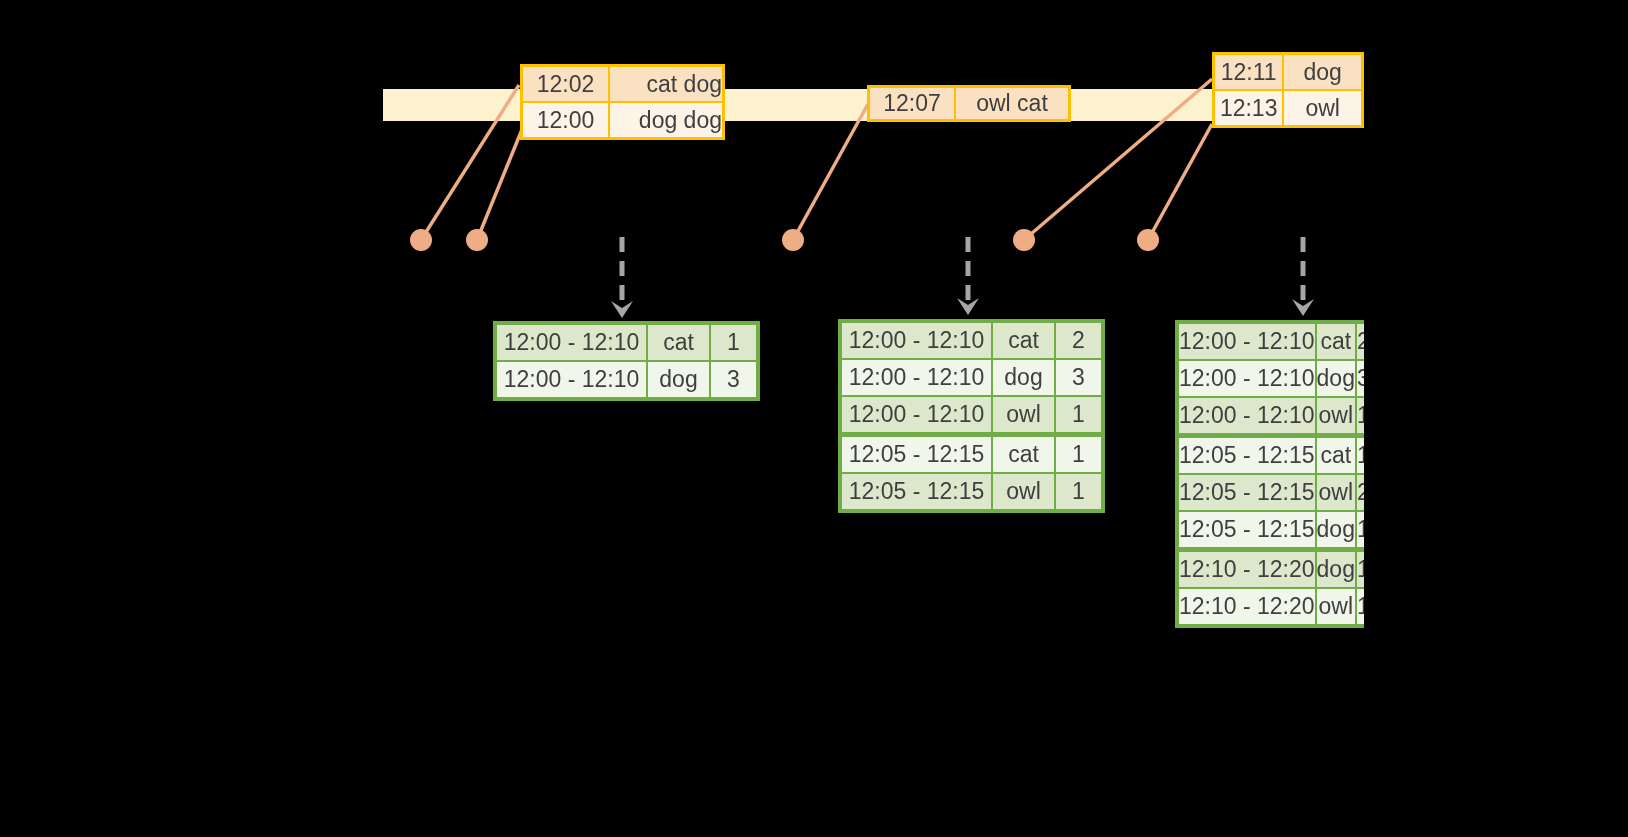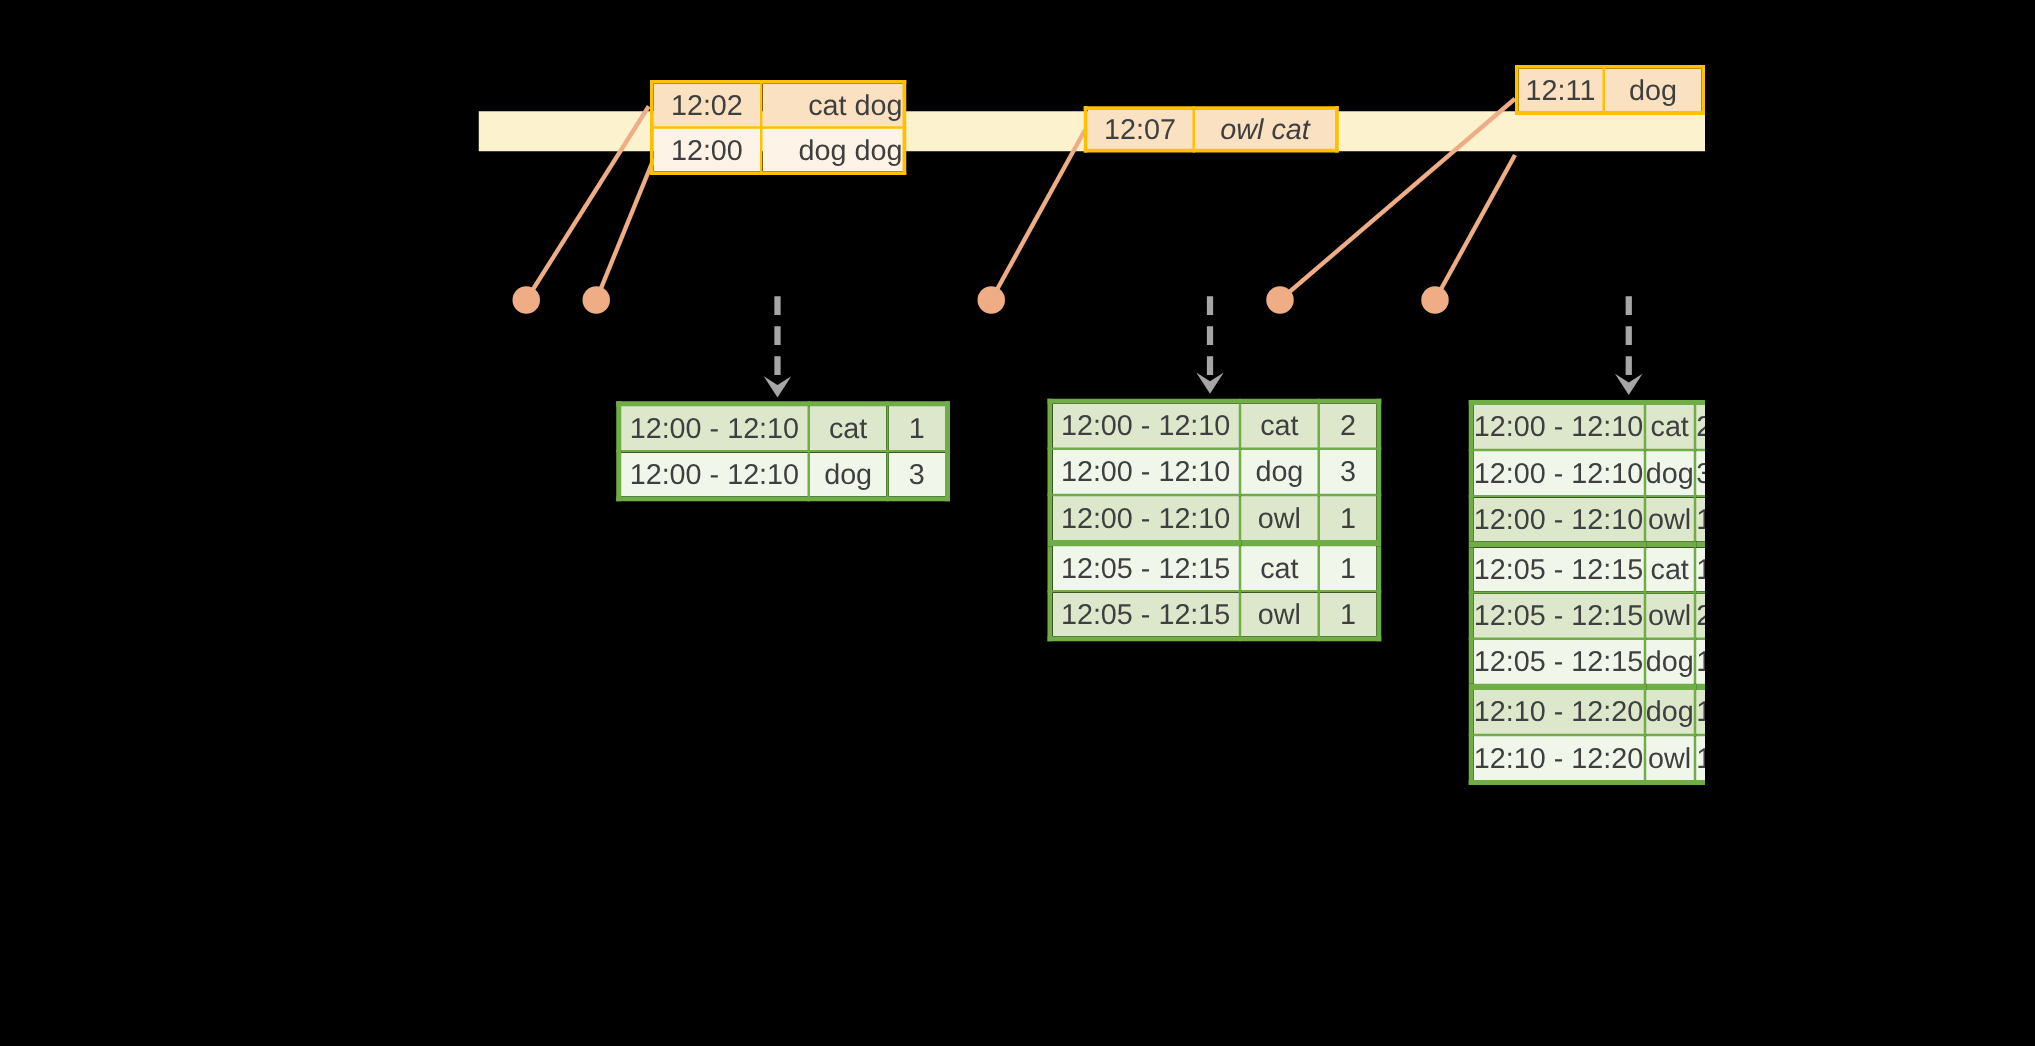--- a/index.html
+++ b/index.html
@@ -23,21 +23,21 @@
 
   
   .event-table table{border:3px solid var(--event-border,#ffc000);}
   .event-table td{border:2px solid var(--event-border,#ffc000);height:34px;}
   .event-table tr:nth-child(odd) td{background:var(--event-row-dark,#fae1c2);}
   .event-table tr:nth-child(even) td{background:var(--event-row-light,#fdf4e7);}
   .event-t1{left:520px;top:64px;}
   .event-t1 .col-time{width:85px;} .event-t1 .col-words{width:112px;text-align:right;}
   .event-t2{left:867px;top:85px;}
   .event-t2 td{height:31px;}
-  .event-t2 .col-time{width:84px;} .event-t2 .col-words{width:112px;font-style:italic;}
+  .event-t2 .col-time{width:84px;} .event-t2 .col-words{width:112px;}
   .event-t3{left:1212px;top:52px;}
   .event-t3 .col-time{width:73px;} .event-t3 .col-words{width:99px;}
 
   
   .result-table table{border:4px solid var(--result-border,#70ad47);padding-left:48px;}
   .result-table td{border:2px solid var(--result-border,#70ad47);height:35px;}
   .result-table tr:nth-child(odd) td{background:var(--result-row-dark,#dce7cc);}
   .result-table tr:nth-child(even) td{background:var(--result-row-light,#f1f6eb);}
   .result-table tr.group-start td{border-top-width:5px;}
   .result-table .col-window{width:149px;}
@@ -113,20 +113,24 @@
         </tbody>
       </table>
     </div>
   <div class="tbl event-table event-t3">
       <table>
         <tbody>
           <tr>
             <td class="col-time">12:11</td>
             <td class="col-words">dog</td>
           </tr>
+          <tr>
+            <td class="col-time">12:13</td>
+            <td class="col-words">owl</td>
+          </tr>
         </tbody>
       </table>
     </div>
 
   <div class="tbl result-table result-t1">
       <table>
         <tbody>
           <tr>
             <td class="col-window">12:00 - 12:10</td>
             <td class="col-word">cat</td>

